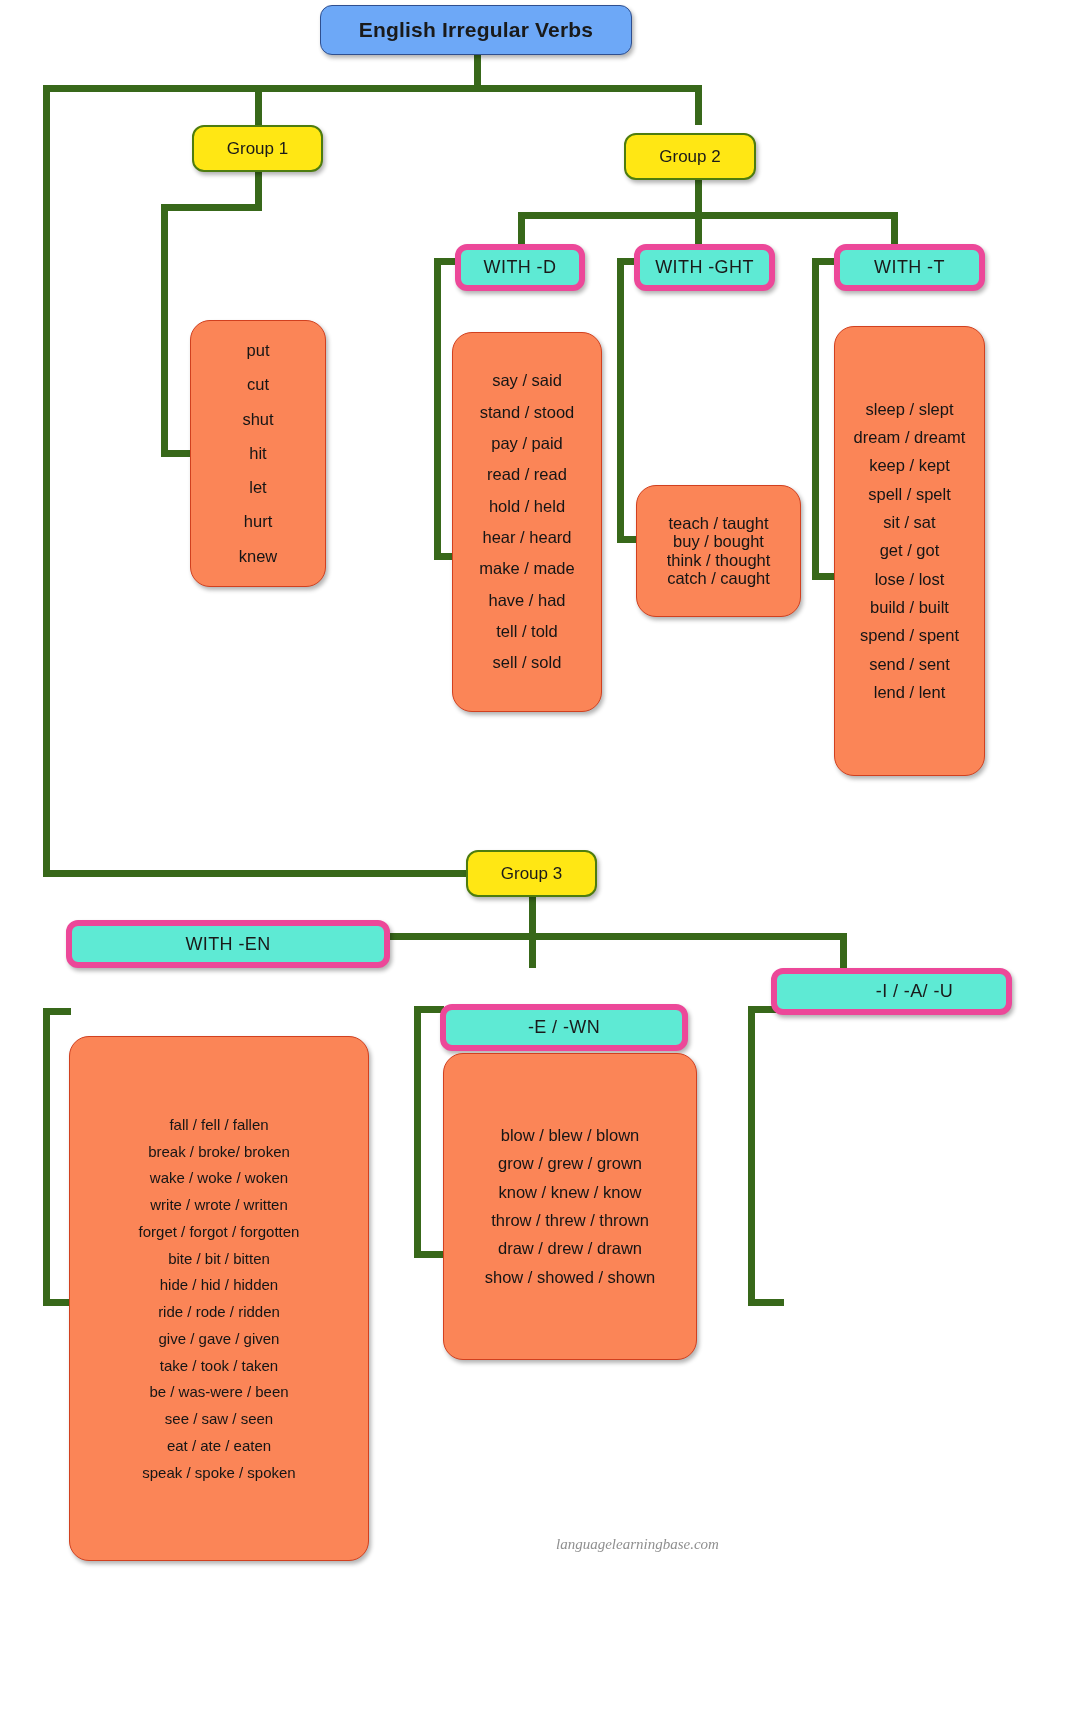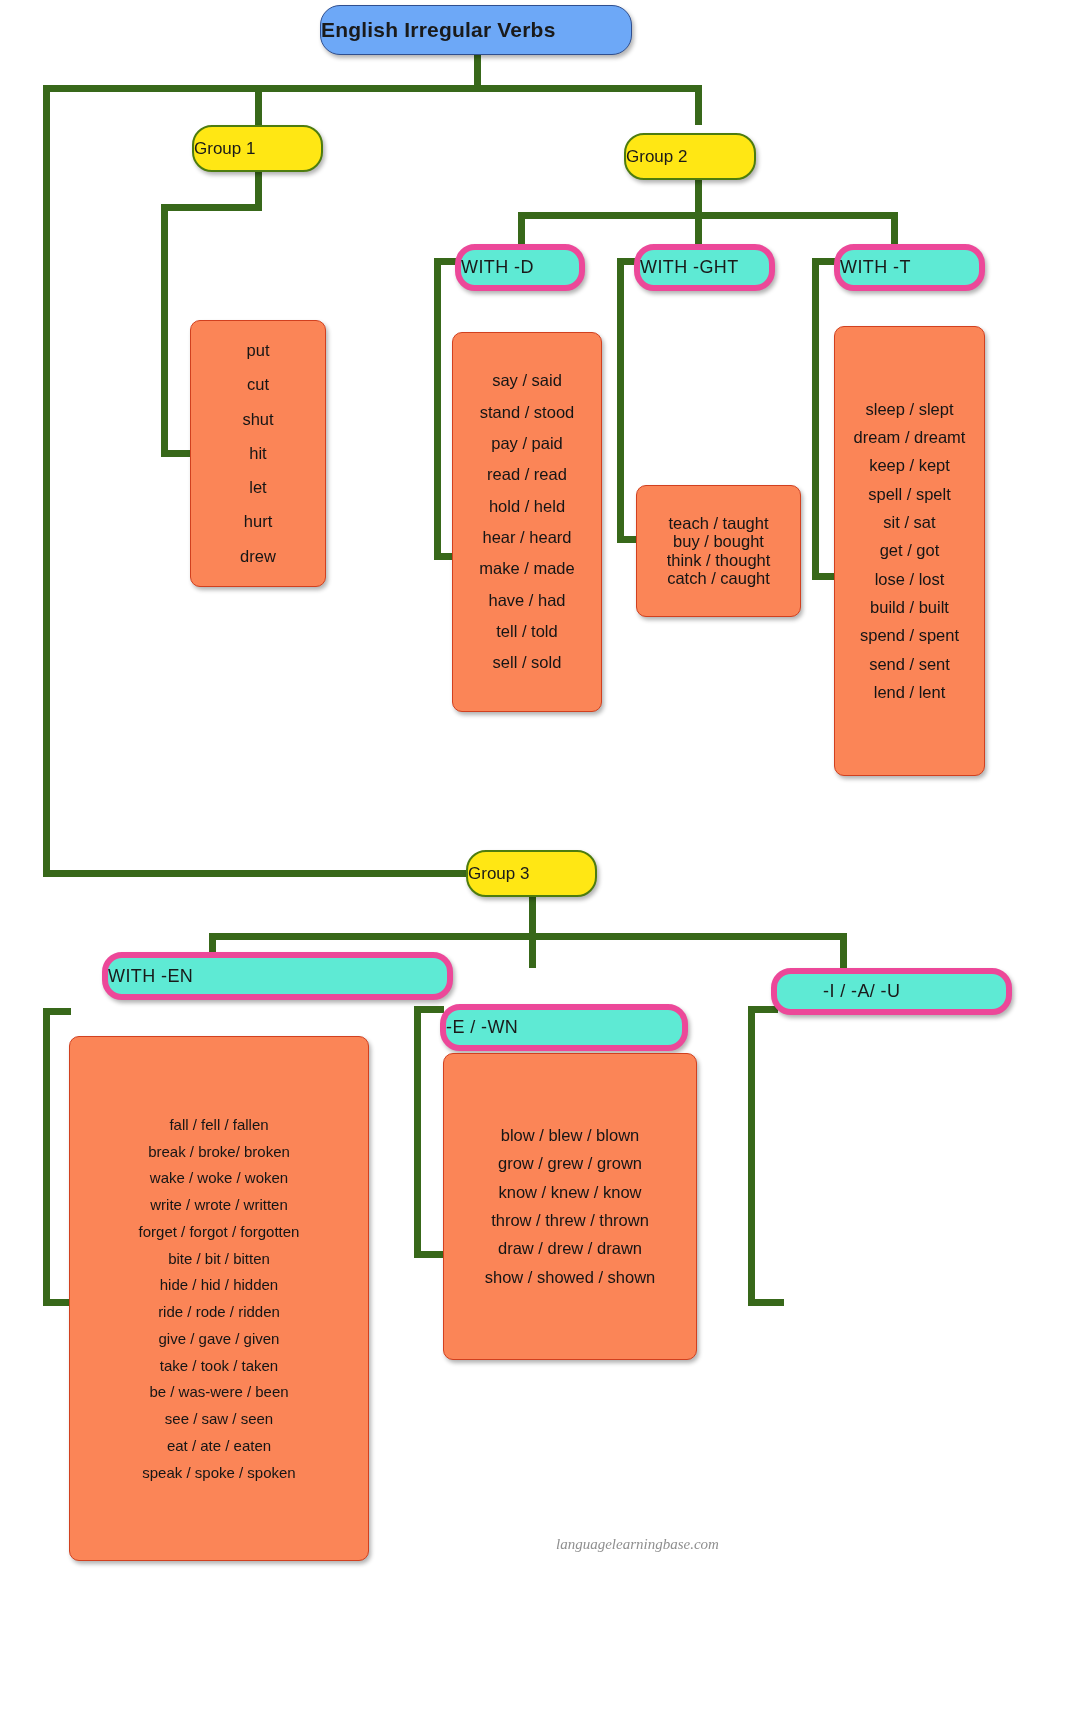--- a/index.html
+++ b/index.html
@@ -14,23 +14,24 @@
   #stage { position:absolute; left:0; top:0; width:1081px; height:1710px; }
 
   
   .line { position:absolute; background:#38681a; }
   .line.v { width:7px; }
   .line.h { height:7px; }
 
   
   .node {
     position:absolute;
-    border-radius:20px;
+    border-radius:12px;
     display:flex;
     align-items:center;
+    justify-content:center;
     text-align:center;
     color:#1a1a1a;
     box-shadow:2px 3px 4px rgba(0,0,0,0.30);
     z-index:5;
   }
 
   .node.root {
     background:#6da8f7;
     border:1px solid #2f4f8f;
     font-size:21px;
@@ -47,21 +48,21 @@
   .node.sub {
     background:#5eead4;
     border:6px solid #ec4899;
     font-size:18px;
     letter-spacing:.4px;
   }
 
   .node.verbs {
     background:#fb8557;
     border:1px solid #d1401f;
-    border-radius:10px;
+    border-radius:20px;
     flex-direction:column;
     justify-content:center;
     font-size:16.5px;
     line-height:1.05;
     padding:10px 6px;
     color:#151515;
   }
   .node.verbs .vrow { display:block; width:100%; text-align:center; }
 
   
@@ -144,21 +145,21 @@
     <span>Group 1</span>
   </div>
 
   <div class="node verbs sp-wide" style="left:190px; top:320px; width:136px; height:267px;">
     <span class="vrow">put</span>
     <span class="vrow">cut</span>
     <span class="vrow">shut</span>
     <span class="vrow">hit</span>
     <span class="vrow">let</span>
     <span class="vrow">hurt</span>
-    <span class="vrow">drew</span>
+    <span class="vrow">knew</span>
   </div>
 
   <div class="node group" style="left:624px; top:133px; width:132px; height:47px;">
     <span>Group 2</span>
   </div>
 
   <div class="node sub" style="left:455px; top:244px; width:130px; height:47px;">
     <span>WITH -D</span>
   </div>
 
@@ -201,21 +202,21 @@
     <span class="vrow">build / built</span>
     <span class="vrow">spend / spent</span>
     <span class="vrow">send / sent</span>
     <span class="vrow">lend / lent</span>
   </div>
 
   <div class="node group" style="left:466px; top:850px; width:131px; height:47px;">
     <span>Group 3</span>
   </div>
 
-  <div class="node sub" style="left:66px; top:952px; width:351px; height:48px;margin-left:36px;">
+  <div class="node sub" style="left:66px; top:920px; width:324px; height:48px;">
     <span>WITH -EN</span>
   </div>
 
   <div class="node verbs sp-mid" style="left:69px; top:1036px; width:300px; height:525px; font-size:15px;">
     <span class="vrow">fall / fell / fallen</span>
     <span class="vrow">break / broke/ broken</span>
     <span class="vrow">wake / woke / woken</span>
     <span class="vrow">write / wrote / written</span>
     <span class="vrow">forget / forgot / forgotten</span>
     <span class="vrow">bite / bit / bitten</span>

